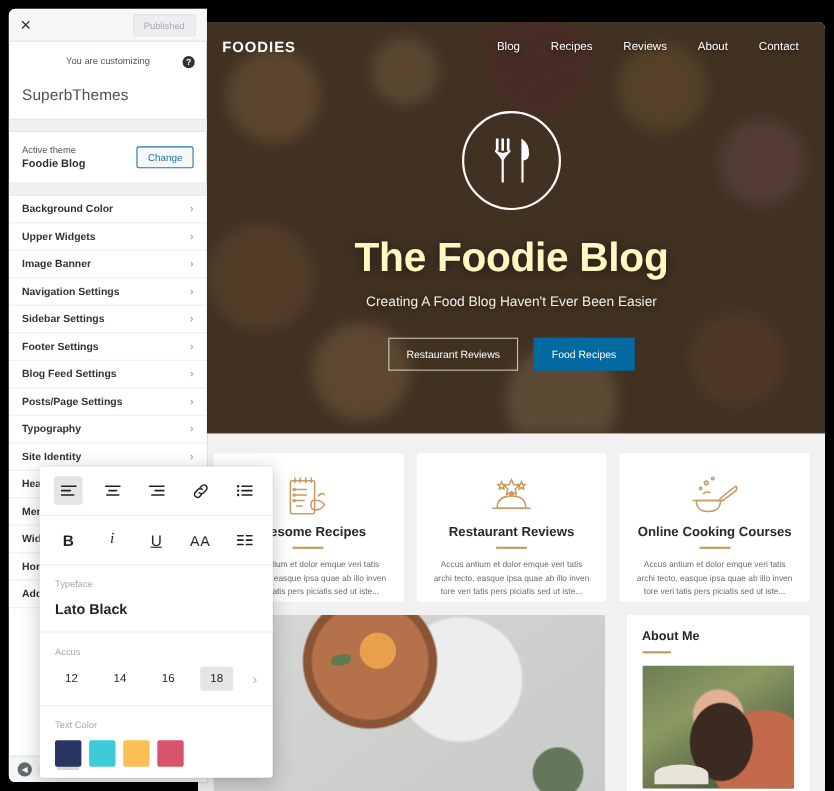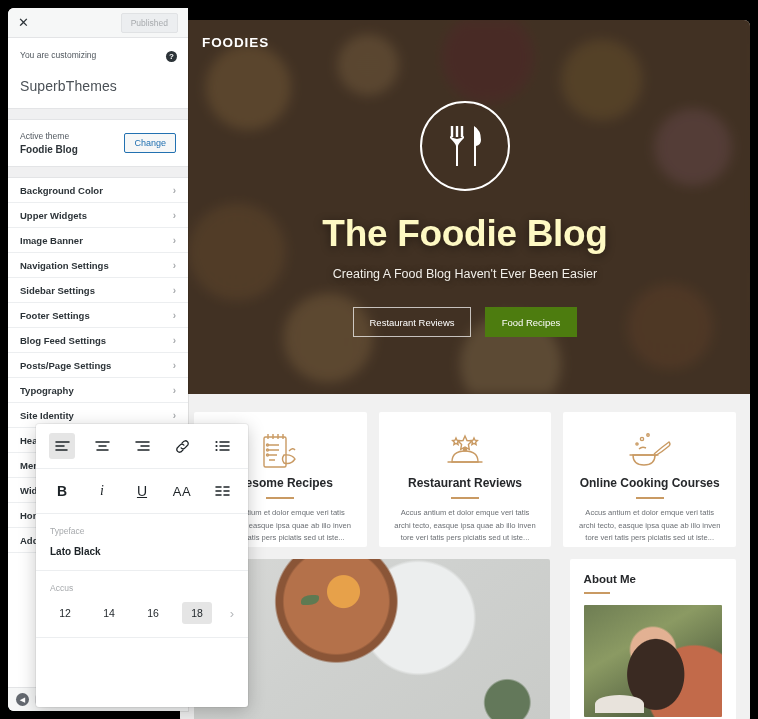--- a/index.html
+++ b/index.html
@@ -182,21 +182,21 @@
     margin-left: auto;
     background: #eceef0; color: #a7aaad;
     font-size: 8.5px; padding: 4px 9px; border-radius: 2px;
     border: 1px solid #e0e2e4; cursor: default;
   }
 
   .sb-customizing {
     padding: 12px 12px 14px; border-bottom: 1px solid #e3e4e6;
     position: relative;
   }
-  .sb-eyebrow { font-size: 8.5px; color: #50575e; }
+  .sb-eyebrow { font-size: 8.5px; color: #50575e; margin-left: 40px; }
   .sb-sitename { font-size: 14px; color: #4b5157; margin-top: 18px; letter-spacing: .1px;}
   .help-dot {
     position: absolute; right: 11px; top: 13px;
     width: 11px; height: 11px; border-radius: 50%; background: #2c3338;
     color: #fff; font-size: 8px; font-weight: bold;
     display: flex; align-items: center; justify-content: center; cursor: pointer;
   }
 
   .sb-gap { height: 11px; background: #f0f0f1; border-bottom: 1px solid #e3e4e6; }
 
@@ -255,21 +255,21 @@
   }
   .tbtn.active { background: #e5e5e5; }
   .tbtn .lbl { font-size: 14px; }
   .tbtn .lbl.b { font-weight: bold; }
   .tbtn .lbl.i { font-style: italic; font-family: "Liberation Serif", serif; }
   .tbtn .lbl.u { text-decoration: underline; }
   .tbtn .lbl.aa { font-size: 13px; letter-spacing: .5px; }
 
   .typo-sec { padding: 12px 14px 13px; border-bottom: 1px solid #eceef0; }
   .typo-sec-label { font-size: 8.5px; color: #a7aaad; }
-  .typo-face { font-size: 10px; font-weight: bold; color: #1d2327; margin-top: 10px; }
+  .typo-face { font-size: 13px; font-weight: bold; color: #1d2327; margin-top: 10px; }
 
   .size-row { display: flex; align-items: center; margin-top: 9px; }
   .size-opt {
     width: 30px; height: 22px; border-radius: 3px;
     display: flex; align-items: center; justify-content: center;
     font-size: 10.5px; color: #1d2327; cursor: pointer;
     margin-right: 14px;
   }
   .size-opt.active { background: #e5e5e5; }
   .size-next { margin-left: auto; color: #b5b8bb; font-size: 13px; cursor: pointer; }
@@ -282,35 +282,42 @@
 <body>
 
 <div id="root">
 
   <div class="preview">
 
     <div class="hero">
 
       <div class="site-nav">
         <div class="site-logo">FOODIES</div>
+        <div class="nav-links">
+          <a class="nav-link" href="#">Blog</a>
+          <a class="nav-link" href="#">Recipes</a>
+          <a class="nav-link" href="#">Reviews</a>
+          <a class="nav-link" href="#">About</a>
+          <a class="nav-link" href="#">Contact</a>
+        </div>
       </div>
 
       <div class="hero-inner">
         <div class="hero-badge">
           <svg width="34" height="44" viewBox="0 0 34 44" fill="#fff">
             <path d="M4 2 L4 13 M9 2 L9 13 M14 2 L14 13" stroke="#fff" stroke-width="2.4" fill="none"></path>
             <path d="M2 12 Q9 18 16 12 L16 14 Q10 20 10 22 L10 42 L8 42 L8 22 Q8 20 2 14 Z"></path>
             <path d="M26 2 Q33 6 33 16 Q33 21 28 22 L28 42 L26 42 Z"></path>
           </svg>
         </div>
         <div class="hero-title">The Foodie Blog</div>
         <div class="hero-sub">Creating A Food Blog Haven't Ever Been Easier</div>
         <div class="hero-btns">
           <button class="btn-ghost">Restaurant Reviews</button>
-          <button class="btn-solid" style="background: #4d7c0f;">Food Recipes</button>
+          <button class="btn-solid" style="background: #0369a1;">Food Recipes</button>
         </div>
       </div>
     </div>
 
     <div class="cards">
 
       <div class="card">
         <div class="card-icon">
           <svg width="44" height="40" viewBox="0 0 44 40" fill="none" stroke="#c99a63" stroke-width="1.4">
             <rect x="6" y="6" width="22" height="30" rx="1.5"></rect>
@@ -531,15 +538,24 @@
       <div class="typo-sec-label">Accus</div>
       <div class="size-row">
         <div class="size-opt">12</div>
         <div class="size-opt">14</div>
         <div class="size-opt">16</div>
         <div class="size-opt active">18</div>
         <div class="size-next">›</div>
       </div>
     </div>
 
+    <div class="typo-sec" style="border-bottom:none;">
+      <div class="typo-sec-label">Text Color</div>
+      <div class="swatches">
+        <div class="swatch sel" id="sw0" style="background: rgb(43, 53, 99);"></div>
+        <div class="swatch" id="sw1" style="background: rgb(62, 203, 216);"></div>
+        <div class="swatch" id="sw2" style="background: rgb(251, 191, 84);"></div>
+        <div class="swatch" id="sw3" style="background: rgb(217, 84, 106);"></div>
+      </div>
+    </div>
   </div>
 
 </div>
 
 </body></html>

